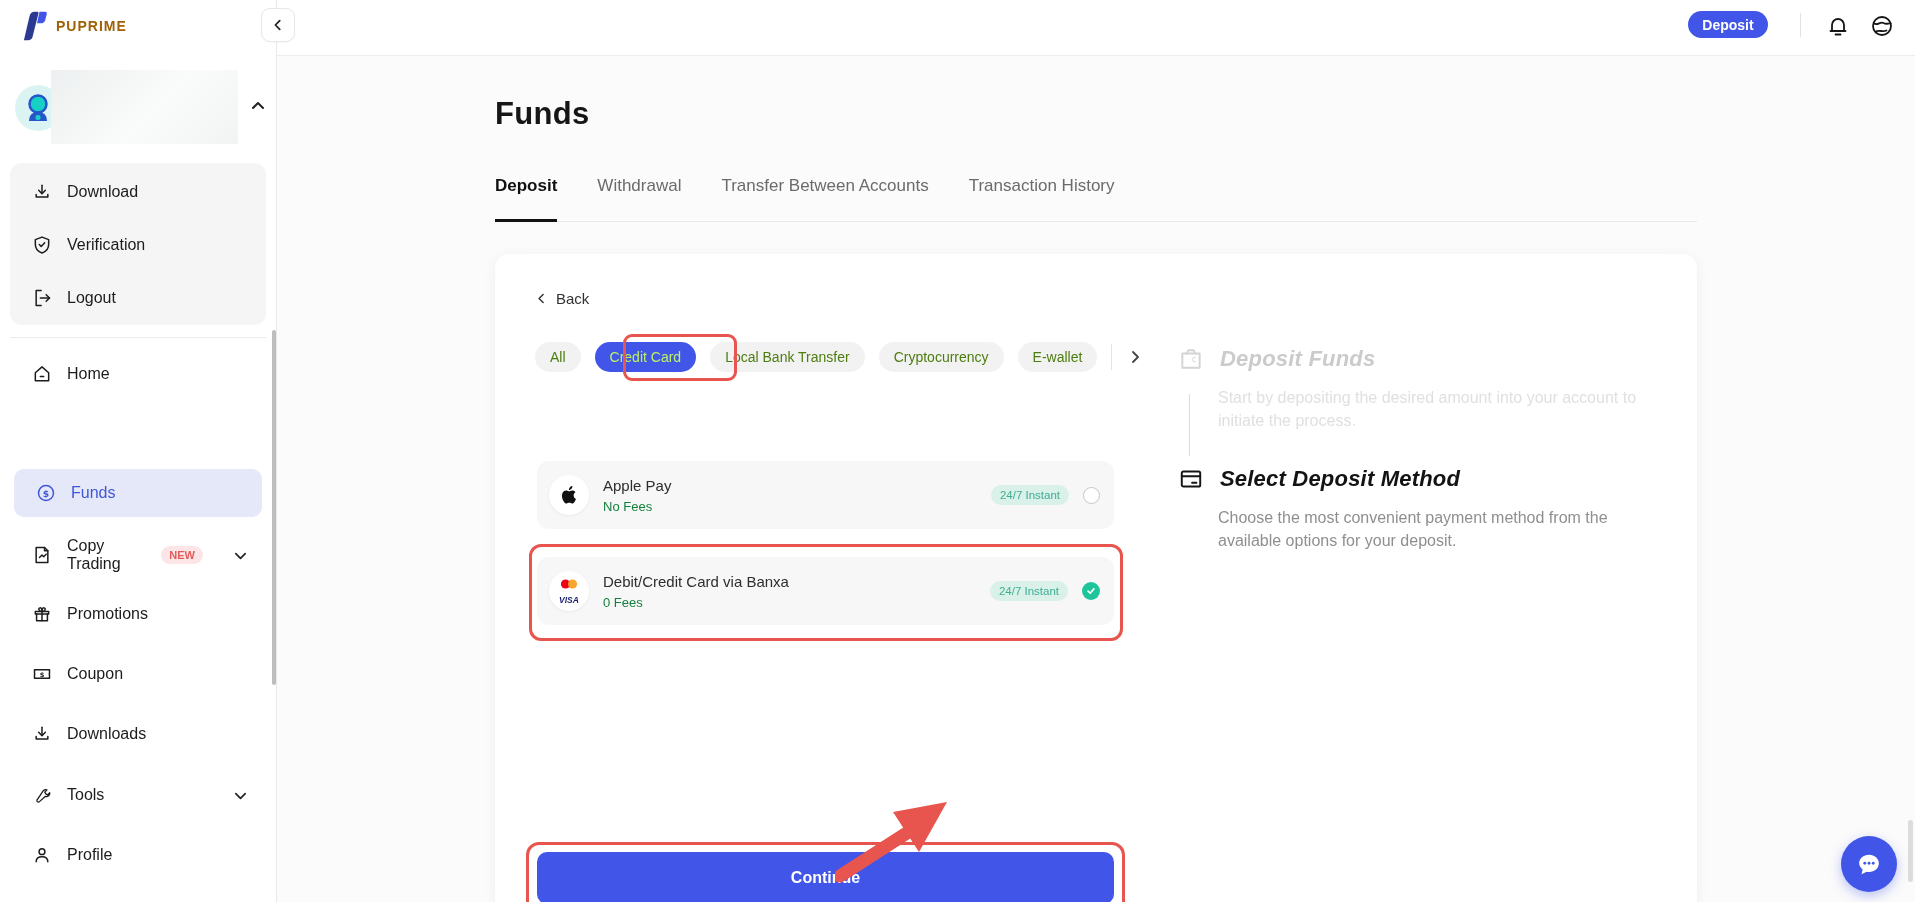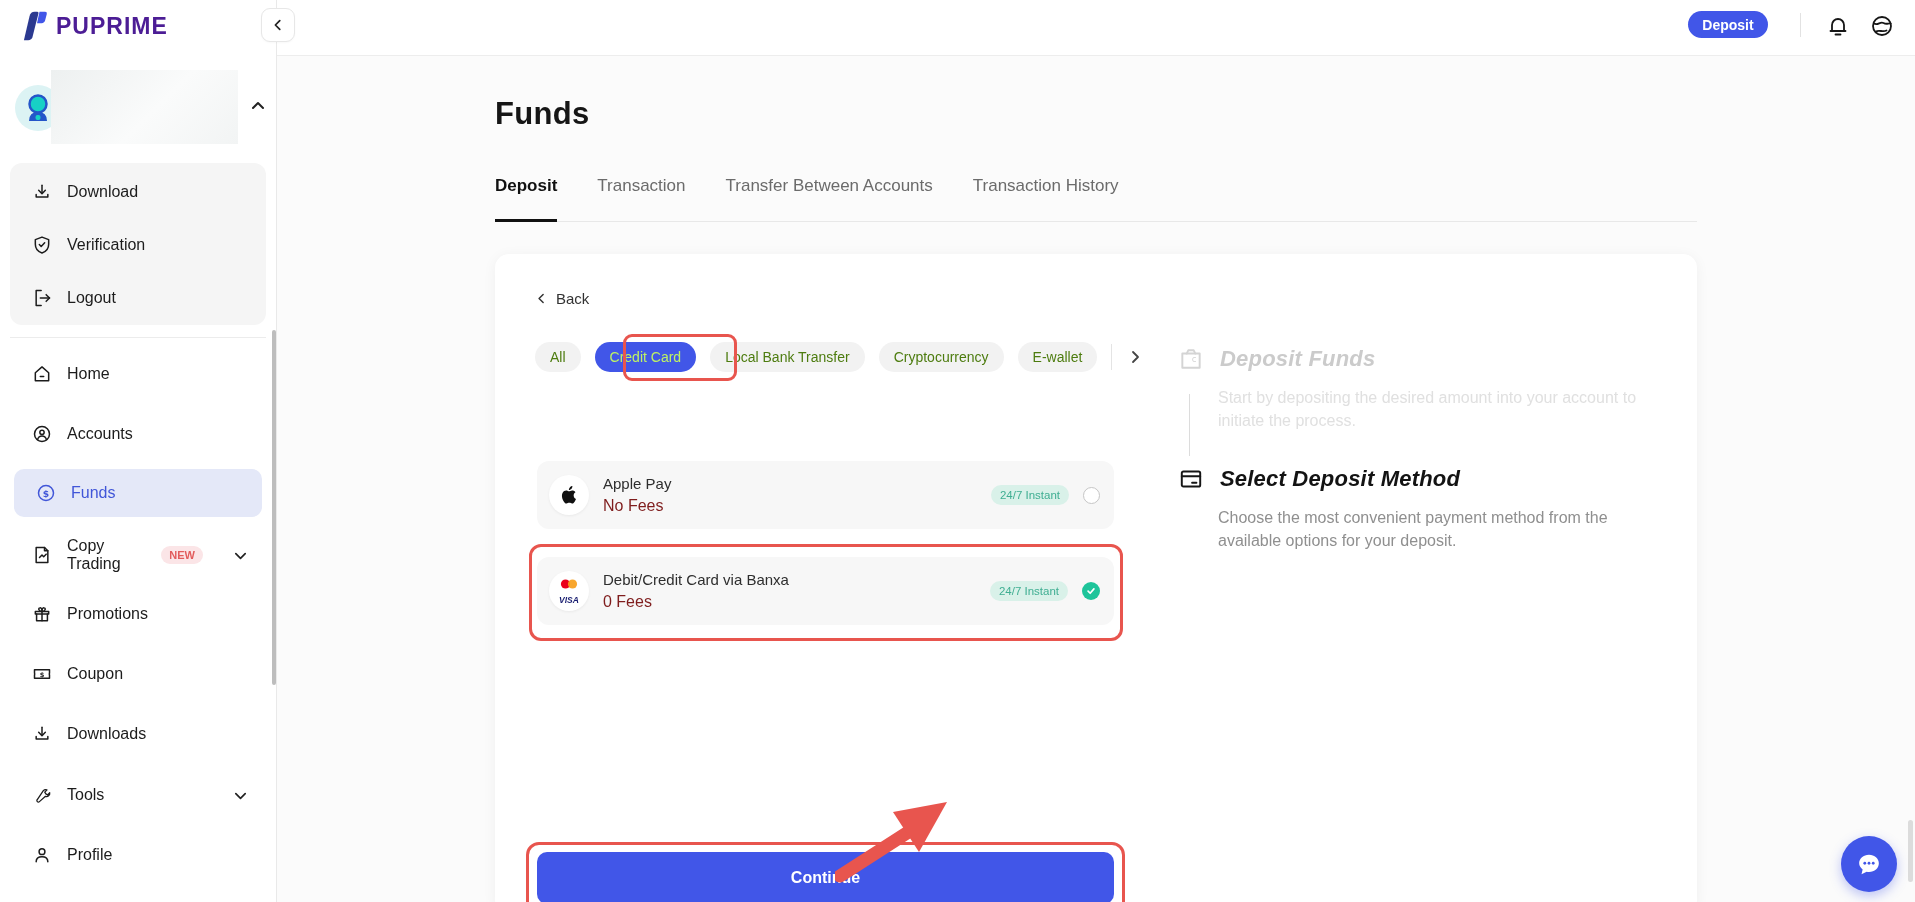--- a/index.html
+++ b/index.html
@@ -2,21 +2,21 @@
 <html><head>
 <meta charset="utf-8">
 <style>
   * { margin:0; padding:0; box-sizing:border-box; }
   html,body { width:1915px; height:902px; overflow:hidden; }
   body { font-family:"Liberation Sans","DejaVu Sans",sans-serif; background:#fbfbfb; color:#1c1c1c; position:relative; }
 
   
   #sidebar { position:absolute; left:0; top:0; width:277px; height:902px; background:#fff; border-right:1px solid #e9e9e9; z-index:5; }
   .logo-wrap { position:absolute; left:14px; top:10px; display:flex; align-items:center; gap:8px; }
-  .logo-text { font-size:23px; font-weight:700; letter-spacing:1px; color:#4c1d95; }
+  .logo-text { font-size:14px; font-weight:700; letter-spacing:1px; color:#a16207; }
   #collapse-btn { position:absolute; left:261px; top:8px; width:34px; height:34px; background:#fff; border:1px solid #e7e7e7; border-radius:9px; display:flex; align-items:center; justify-content:center; z-index:9; cursor:pointer; box-shadow:0 1px 2px rgba(0,0,0,.03); }
   .avatar-circle { position:absolute; left:15px; top:85px; width:46px; height:46px; border-radius:50%; background:#dcf3f4; display:flex; align-items:center; justify-content:center; overflow:hidden; }
   .name-skeleton { position:absolute; left:51px; top:70px; width:187px; height:74px; background:linear-gradient(135deg,#edf0f0 0%, #fafbfb 55%, #f2f4f4 100%); }
   .chevron-up-btn { position:absolute; left:246px; top:94px; width:24px; height:24px; display:flex; align-items:center; justify-content:center; cursor:pointer; }
 
   .menu-group-bg { position:absolute; left:10px; top:163px; width:256px; height:162px; background:#f5f5f5; border-radius:12px; }
   .menu-item { position:absolute; left:10px; width:256px; height:48px; display:flex; align-items:center; gap:15px; padding-left:22px; font-size:16px; color:#1c1c1c; cursor:pointer; border-radius:10px; }
   .menu-item svg { flex:0 0 auto; }
   .menu-item.active { left:14px; width:248px; background:#e4e8f8; color:#4156d8; }
   .menu-item .grow { flex:1; }
@@ -48,21 +48,21 @@
   .chip.selected { background:#4156e8; color:#bef264; }
   .chip-annotation { position:absolute; left:88px; top:-8px; width:114px; height:47px; border:3px solid #e8554e; border-radius:9px; pointer-events:none; }
   .chips-more { display:flex; align-items:center; gap:10px; }
   .chips-more .vline { width:1px; height:26px; background:#e4e4e4; }
   .chips-more .arrow-btn { width:26px; height:26px; display:flex; align-items:center; justify-content:center; cursor:pointer; }
 
   .method-row { position:absolute; left:42px; width:577px; height:68px; background:#f7f7f7; border-radius:12px; display:flex; align-items:center; padding:0 14px 0 12px; cursor:pointer; }
   .method-icon-circle { width:40px; height:40px; border-radius:50%; background:#fff; display:flex; flex-direction:column; align-items:center; justify-content:center; box-shadow:0 1px 3px rgba(0,0,0,.06); }
   .method-texts { margin-left:14px; display:flex; flex-direction:column; gap:5px; }
   .method-name { font-size:15px; color:#2e2e2e; }
-  .method-fees { font-size:16px; color:#7f1d1d; }
+  .method-fees { font-size:13px; color:#15803d; }
   .method-right { margin-left:auto; display:flex; align-items:center; gap:14px; }
   .instant-badge { background:#d9f1e9; color:#3fae92; font-size:11.5px; padding:4px 9px; border-radius:999px; white-space:nowrap; }
   .radio-empty { width:17px; height:17px; border-radius:50%; border:1.5px solid #c6c6c6; background:#fff; }
   .check-circle { width:18px; height:18px; border-radius:50%; background:#1ec49a; display:flex; align-items:center; justify-content:center; }
 
   .row-annotation { position:absolute; left:34px; top:290px; width:594px; height:97px; border:3px solid #e8554e; border-radius:12px; pointer-events:none; }
 
   .continue-btn { position:absolute; left:42px; top:598px; width:577px; height:52px; background:#4156e8; border:none; border-radius:10px; color:#fff; font-size:16px; font-weight:700; cursor:pointer; font-family:inherit; }
   .continue-annotation { position:absolute; left:31px; top:588px; width:599px; height:73px; border:3px solid #e8554e; border-radius:13px; pointer-events:none; }
 
@@ -136,28 +136,20 @@
   </div>
 
   <div class="sidebar-divider"></div>
 
   <div class="menu-item" style="top:350px">
     <svg width="20" height="20" viewBox="0 0 24 24" fill="none" stroke="#1c1c1c" stroke-width="1.8" stroke-linecap="round" stroke-linejoin="round">
       <path d="M4 10.5 L12 3.5 L20 10.5 V20 H4 Z"></path>
         <path d="M10 15h4"></path>
     </svg>
     <span>Home</span>
-  </div>
-  <div class="menu-item" style="top:410px">
-    <svg width="20" height="20" viewBox="0 0 24 24" fill="none" stroke="#1c1c1c" stroke-width="1.8" stroke-linecap="round" stroke-linejoin="round">
-      <circle cx="12" cy="12" r="9"></circle>
-        <circle cx="12" cy="10" r="2.6"></circle>
-        <path d="M6.5 19 Q8 14.5 12 14.5 Q16 14.5 17.5 19"></path>
-    </svg>
-    <span>Accounts</span>
   </div>
   <div class="menu-item active" style="top:469px">
     <svg width="20" height="20" viewBox="0 0 24 24" fill="none" stroke="#4156d8" stroke-width="1.8">
       <circle cx="12" cy="12" r="9"></circle>
       <text x="12" y="16.2" text-anchor="middle" font-size="11" font-weight="bold" fill="#4156d8" stroke="none" font-family="'DejaVu Sans',sans-serif">$</text>
     </svg>
     <span>Funds</span>
   </div>
   <div class="menu-item" style="top:531px">
     <svg width="20" height="20" viewBox="0 0 24 24" fill="none" stroke="#1c1c1c" stroke-width="1.8" stroke-linecap="round" stroke-linejoin="round">
@@ -240,21 +232,21 @@
       <path d="M4 9.5 C8 12 10 7 13.5 9 C17 11 19 8.5 20.8 9.8"></path>
       <path d="M6 17.5 C9 15.5 13 18.5 16.5 16.5"></path>
   </svg>
 </div>
 
 <div id="main">
   <div id="page-title">Funds</div>
 
   <div class="tabs-row">
     <div class="tab active">Deposit</div>
-    <div class="tab">Transaction</div>
+    <div class="tab">Withdrawal</div>
     <div class="tab">Transfer Between Accounts</div>
     <div class="tab">Transaction History</div>
   </div>
 
   <div id="card">
 
     <div class="back-link">
       <svg width="13" height="13" viewBox="0 0 16 16">
           <path d="M10 3 L5 8 L10 13" fill="none" stroke="#333" stroke-width="1.8" stroke-linecap="round" stroke-linejoin="round"></path>
         </svg>

